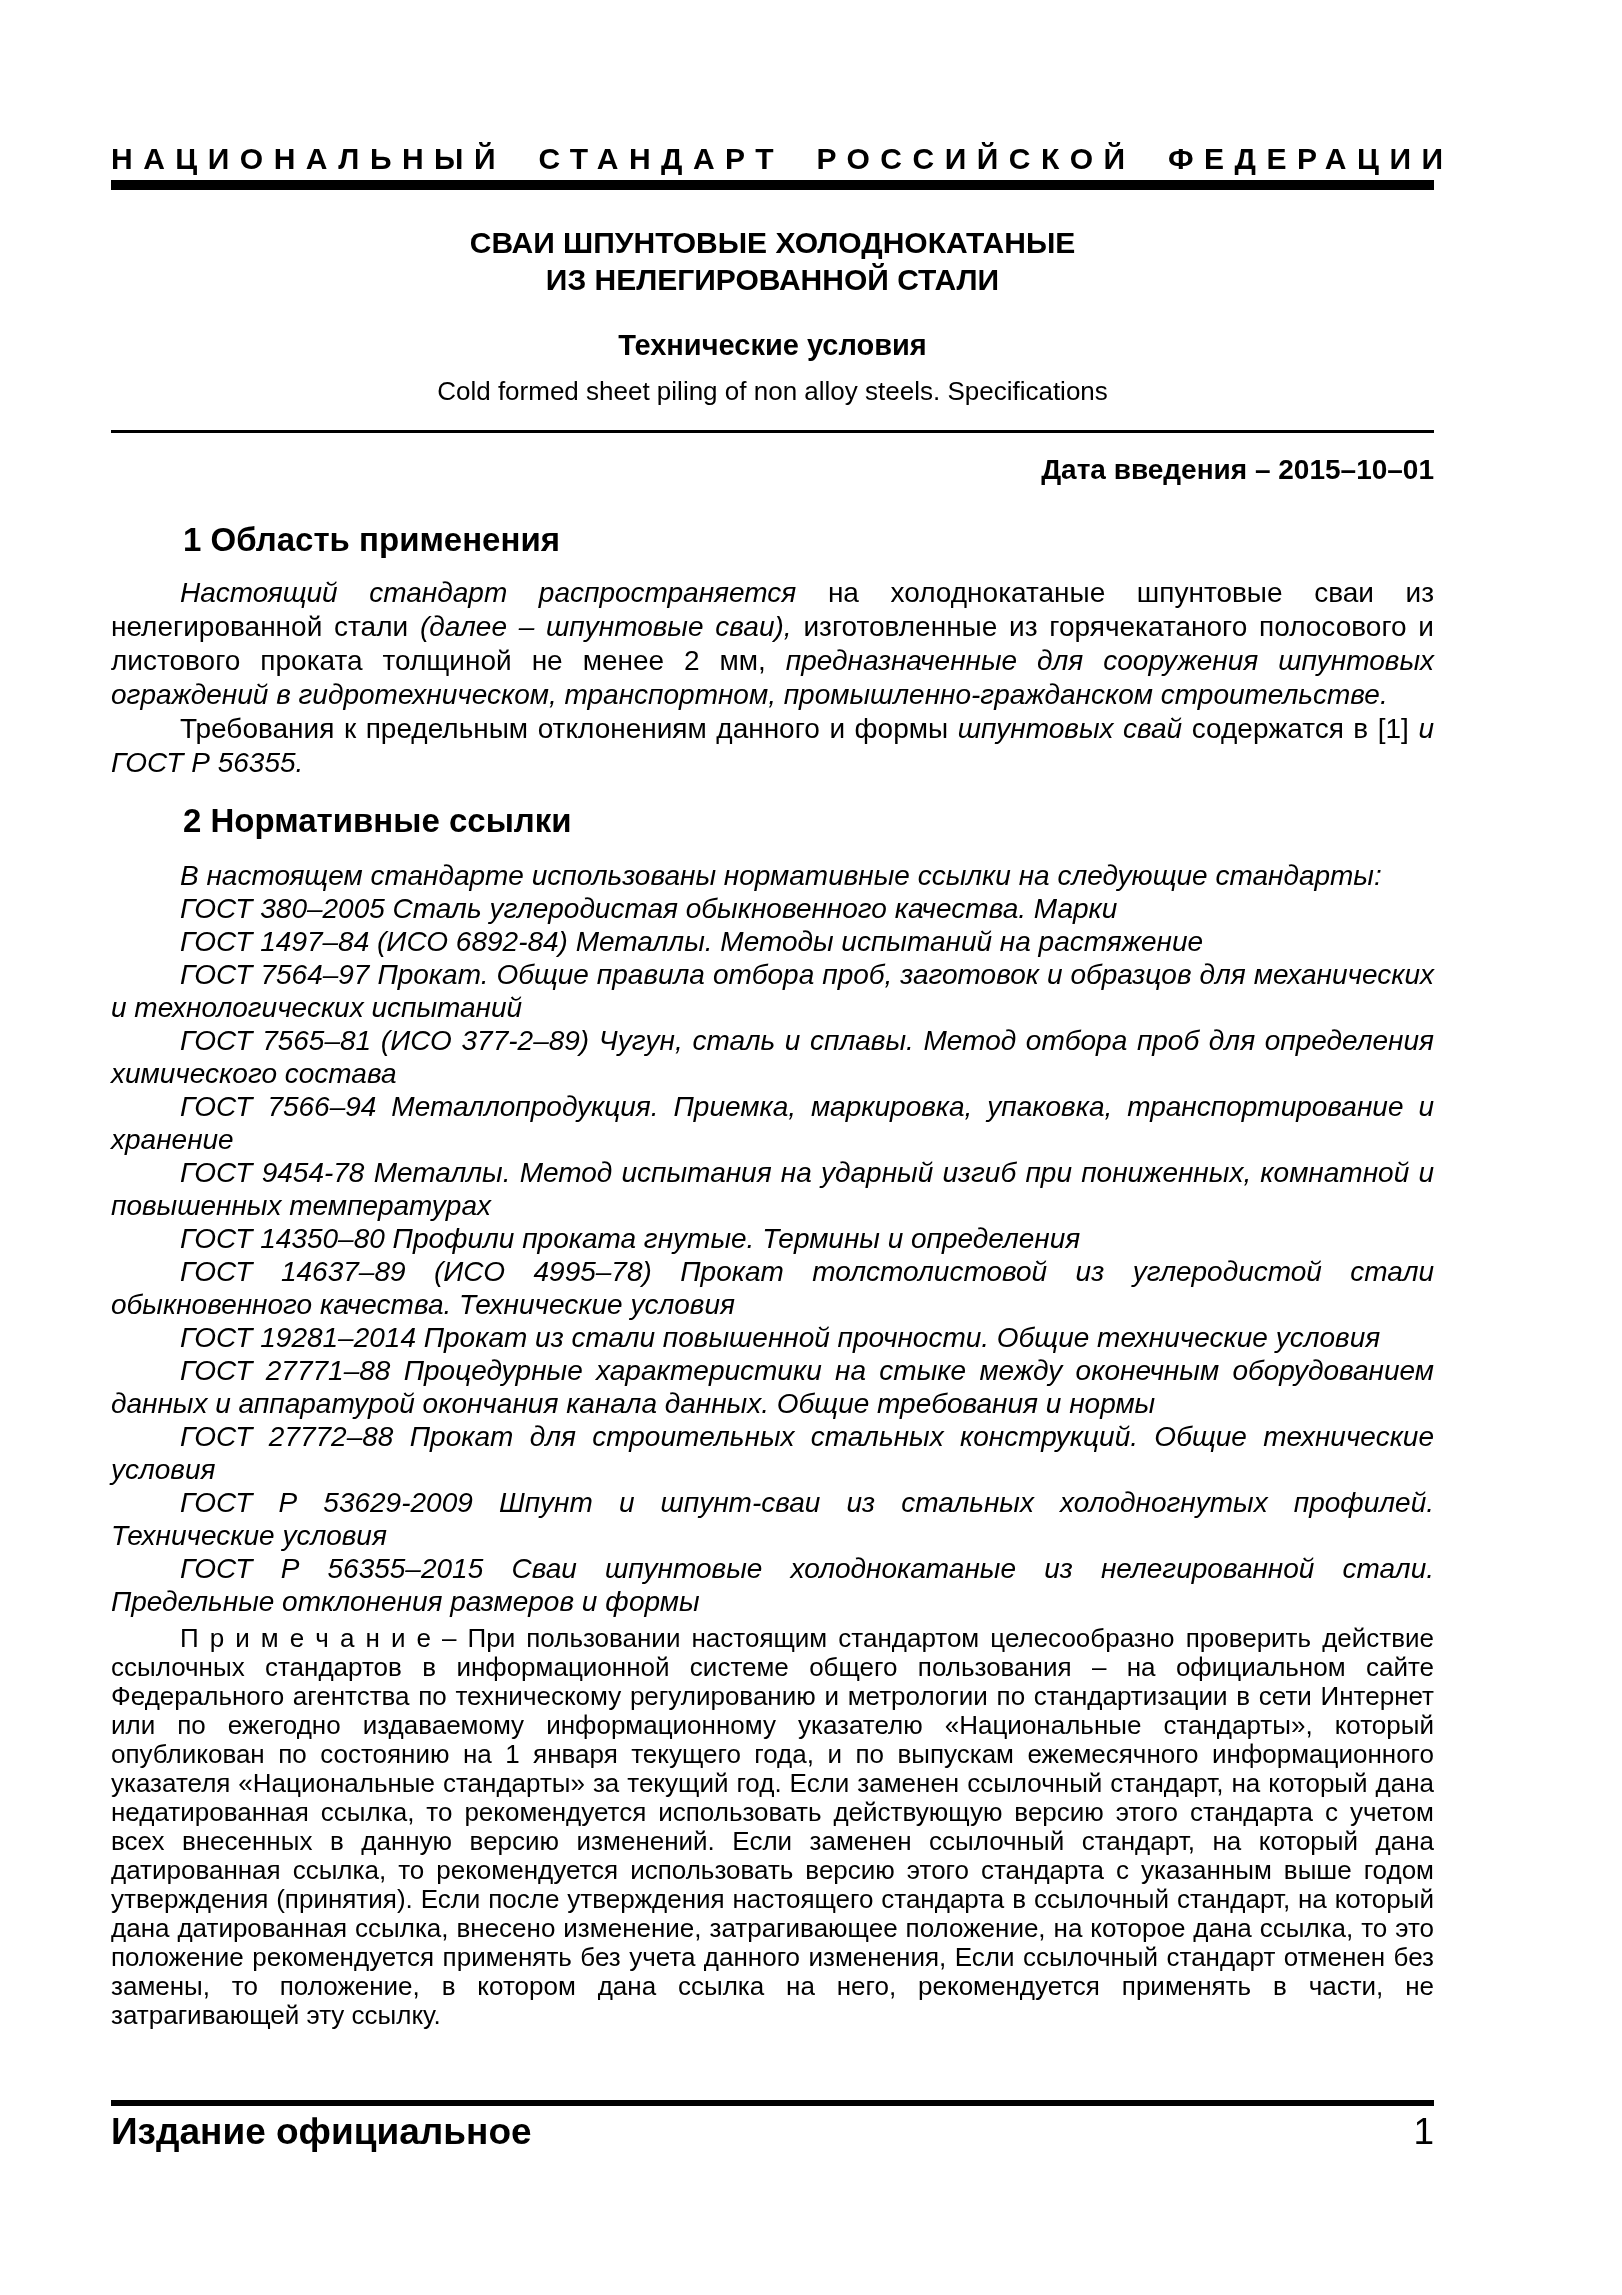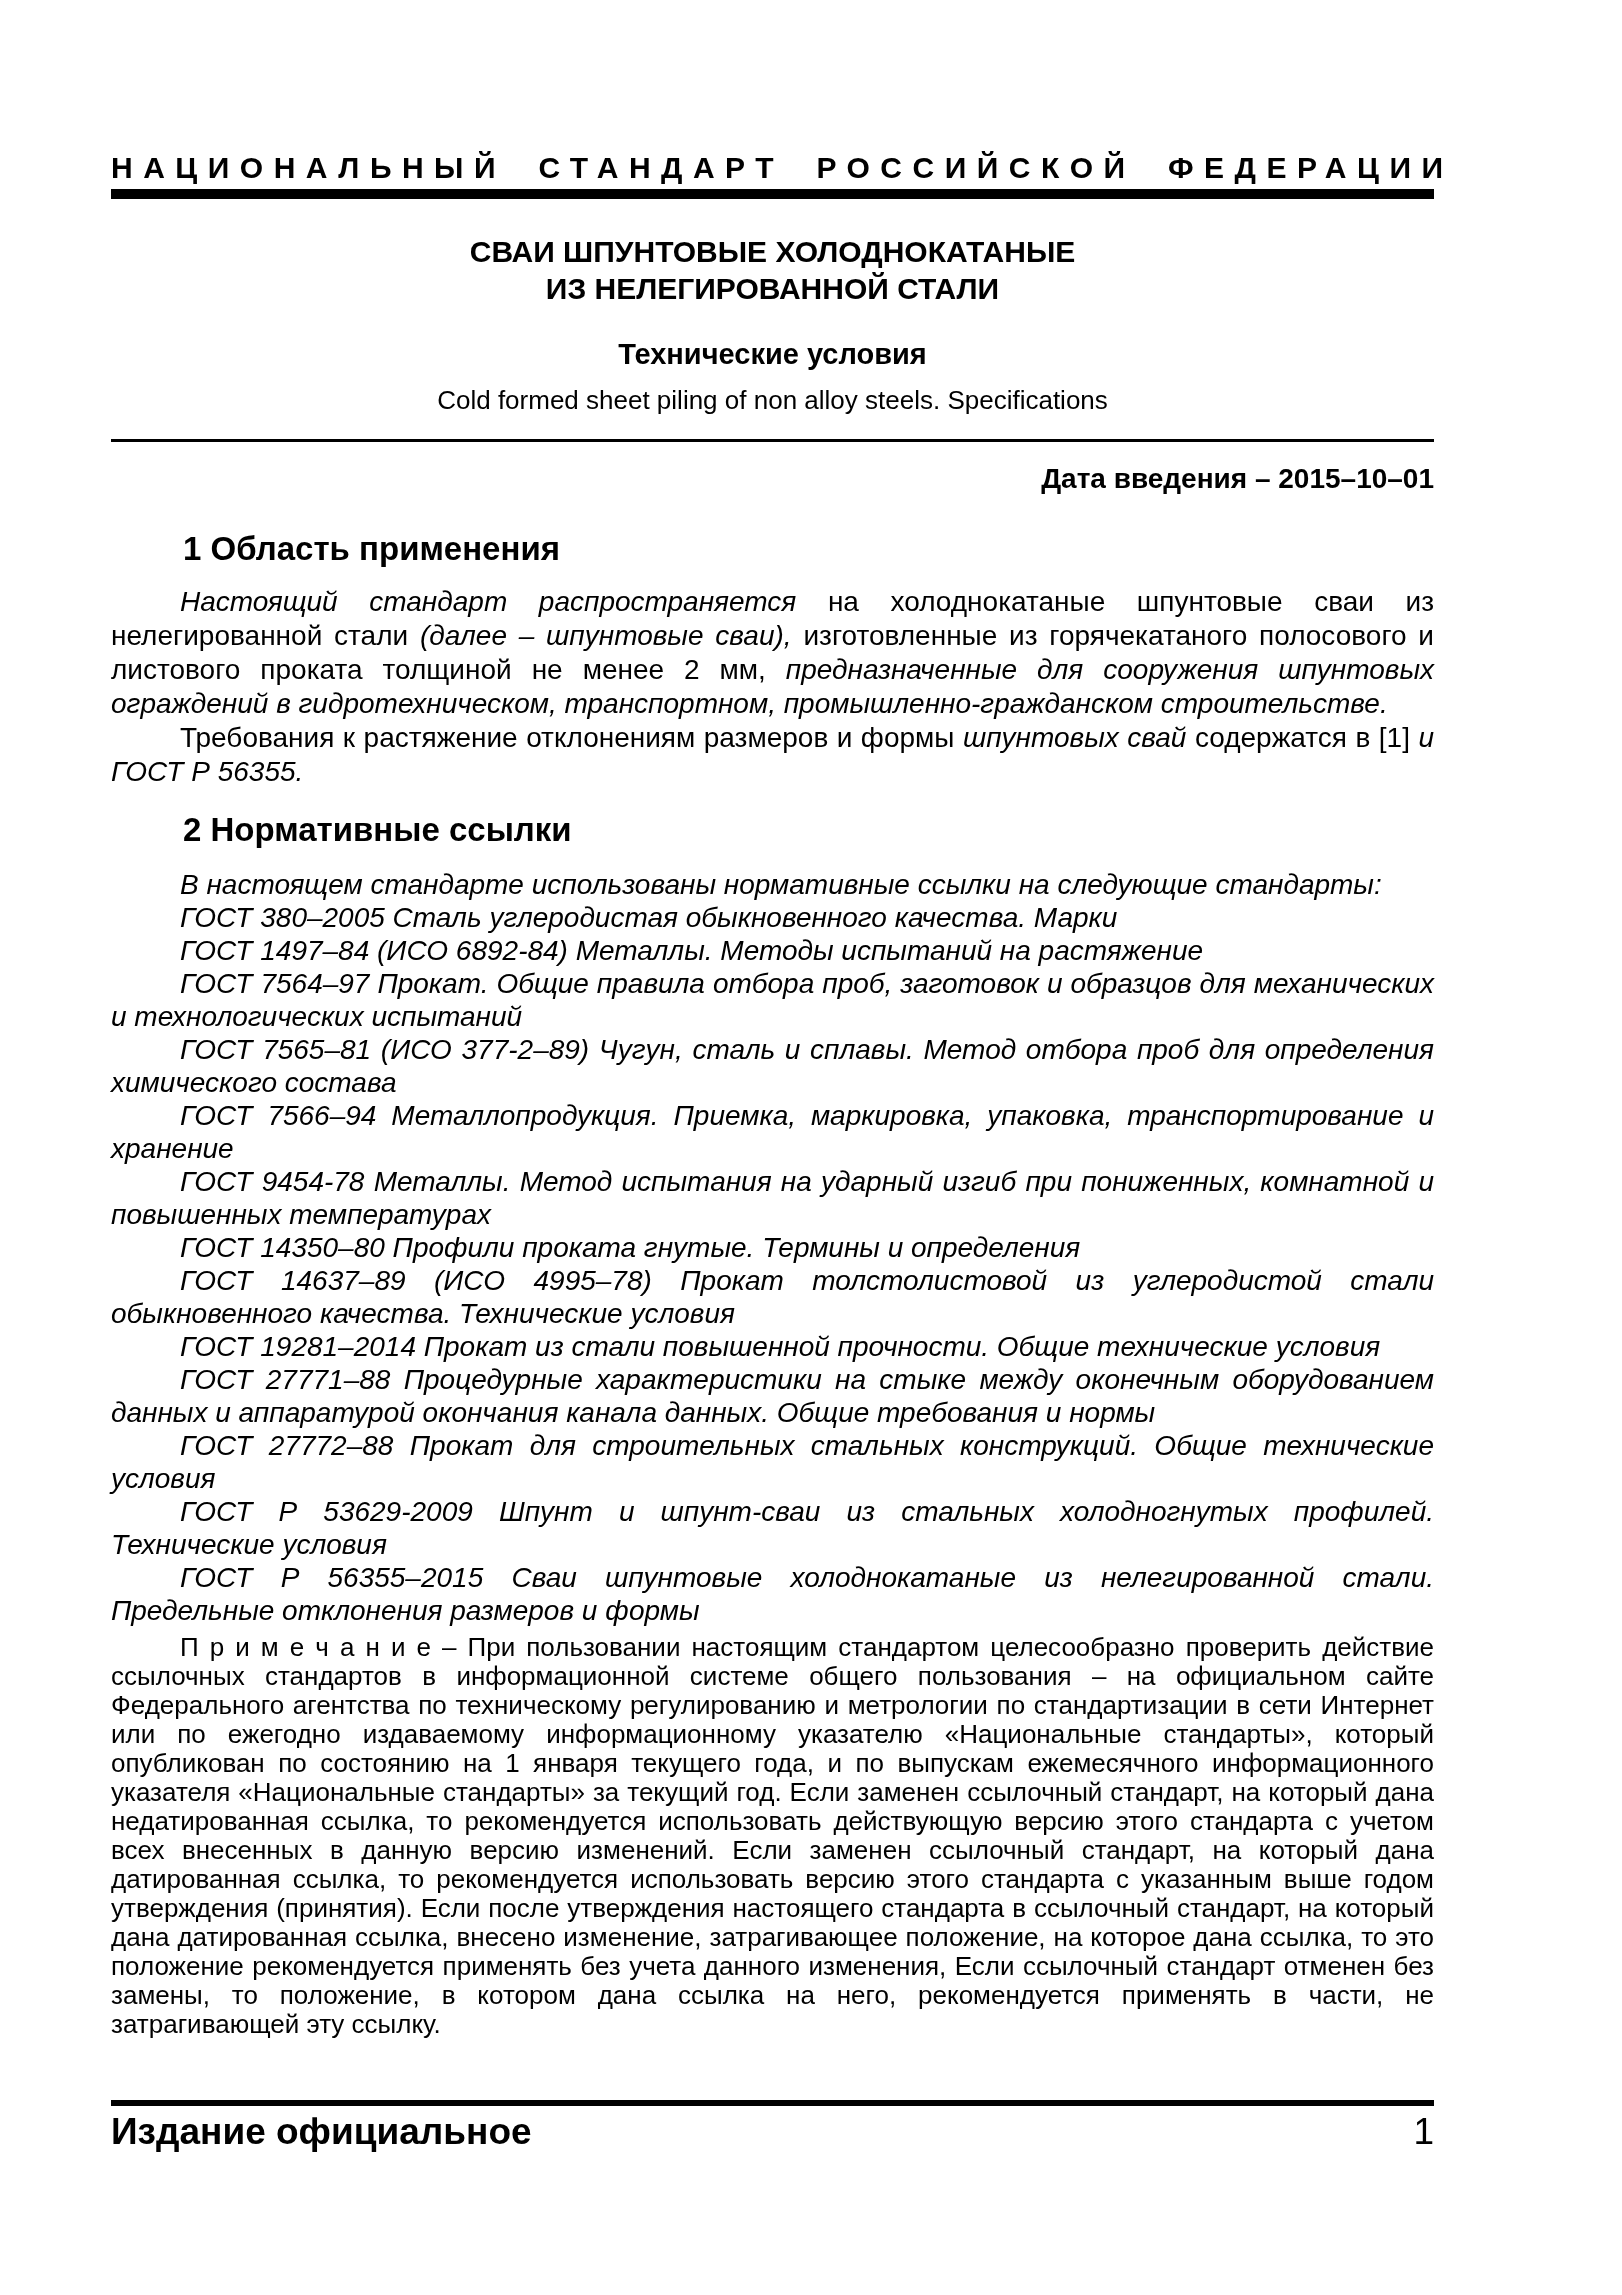--- a/index.html
+++ b/index.html
@@ -19,21 +19,21 @@
     width: 1323px;
   }
   .doc-numbers {
     text-align: right;
     font-weight: bold;
     font-size: 33px;
     line-height: 38px;
     white-space: nowrap;
   }
   .natstd {
-    margin-top: 10px;
+    margin-top: 1px;
     text-align: center;
     font-weight: bold;
     font-size: 30px;
     line-height: 33px;
     letter-spacing: 0.35em;
     word-spacing: 0.45em;
     white-space: nowrap;
   }
   .bar {
     margin-top: 5.2px;
@@ -137,21 +137,21 @@
 
     <div class="subtitle">Технические условия</div>
     <div class="title-en">Cold formed sheet piling of non alloy steels. Specifications</div>
     <div class="rule-thin"></div>
     <div class="date">Дата введения – 2015–10–01</div>
 
     <h2 class="h-scope">1 Область применения</h2>
 
     <p class="body"><i>Настоящий стандарт распространяется </i><span>на холоднокатаные шпунтовые сваи из нелегированной стали </span><i>(далее – шпунтовые сваи), </i><span>изготовленные из горячекатаного полосового и листового проката толщиной не менее 2 мм, </span><i>предназначенные для сооружения шпунтовых ограждений в гидротехническом, транспортном, промышленно-гражданском строительстве.</i></p>
 
-    <p class="body"><span>Требования к растяжение отклонениям размеров и формы </span><i>шпунтовых свай </i><span>содержатся в  [1] </span><i>и ГОСТ Р 56355.</i></p>
+    <p class="body"><span>Требования к предельным отклонениям данного и формы </span><i>шпунтовых свай </i><span>содержатся в  [1] </span><i>и ГОСТ Р 56355.</i></p>
 
     <h2 class="h-refs">2 Нормативные ссылки</h2>
 
     <p class="body ref">В настоящем стандарте использованы нормативные ссылки на следующие стандарты:</p>
     <p class="body ref">ГОСТ 380–2005 Сталь углеродистая обыкновенного качества. Марки</p>
     <p class="body ref">ГОСТ 1497–84 (ИСО 6892-84) Металлы. Методы испытаний на растяжение</p>
     <p class="body ref">ГОСТ 7564–97 Прокат. Общие правила отбора проб, заготовок и образцов для механических и технологических испытаний</p>
     <p class="body ref">ГОСТ 7565–81 (ИСО 377-2–89) Чугун, сталь и сплавы. Метод отбора проб для определения химического состава</p>
     <p class="body ref">ГОСТ 7566–94 Металлопродукция. Приемка, маркировка, упаковка, транспортирование и хранение</p>
     <p class="body ref">ГОСТ 9454-78 Металлы. Метод испытания на ударный изгиб при пониженных, комнатной и повышенных температурах</p>

